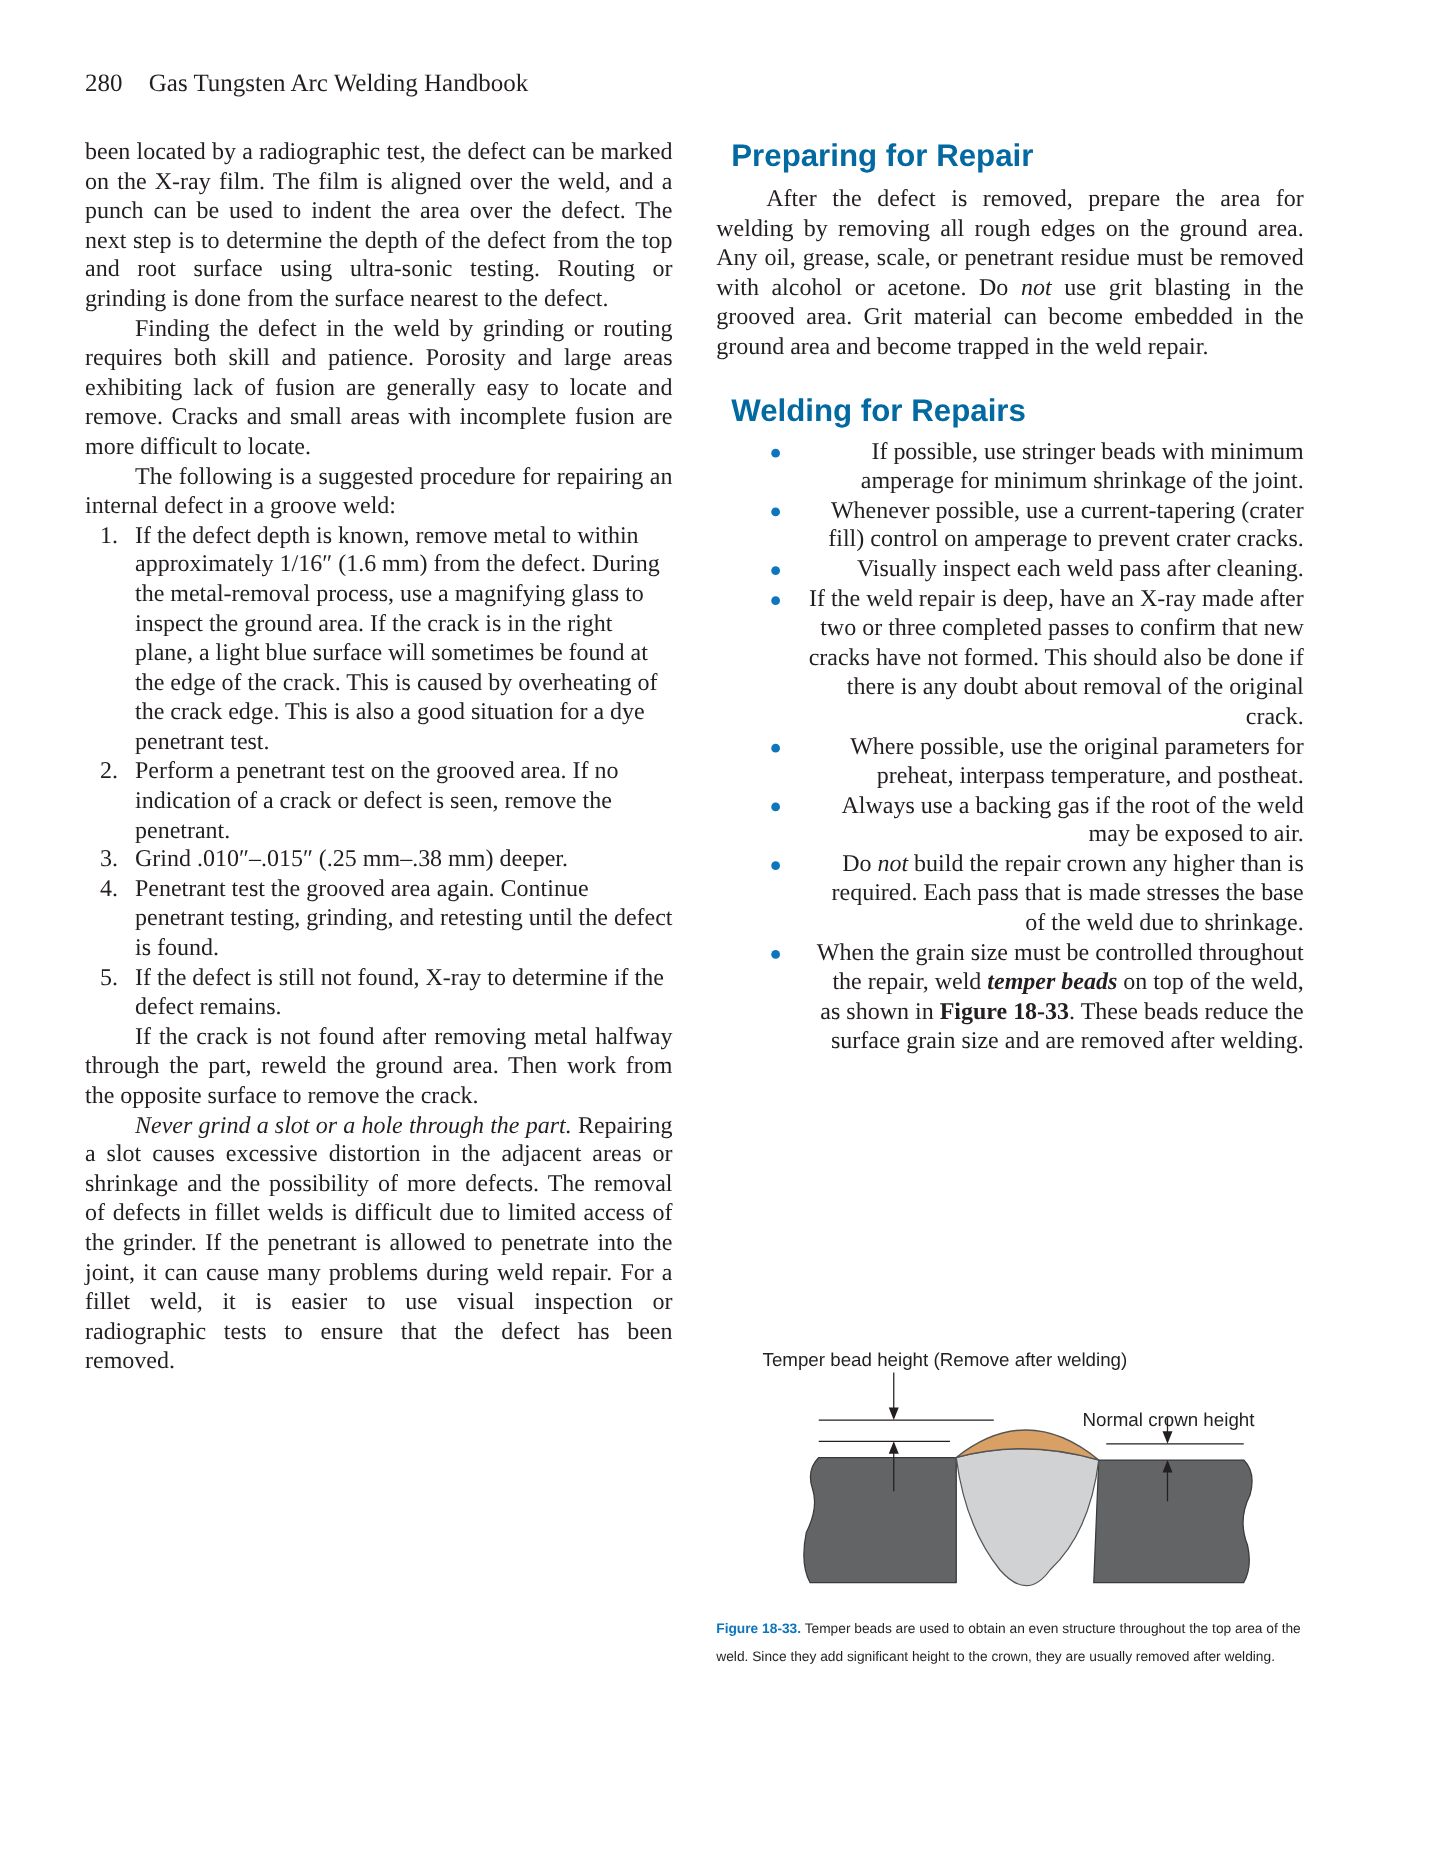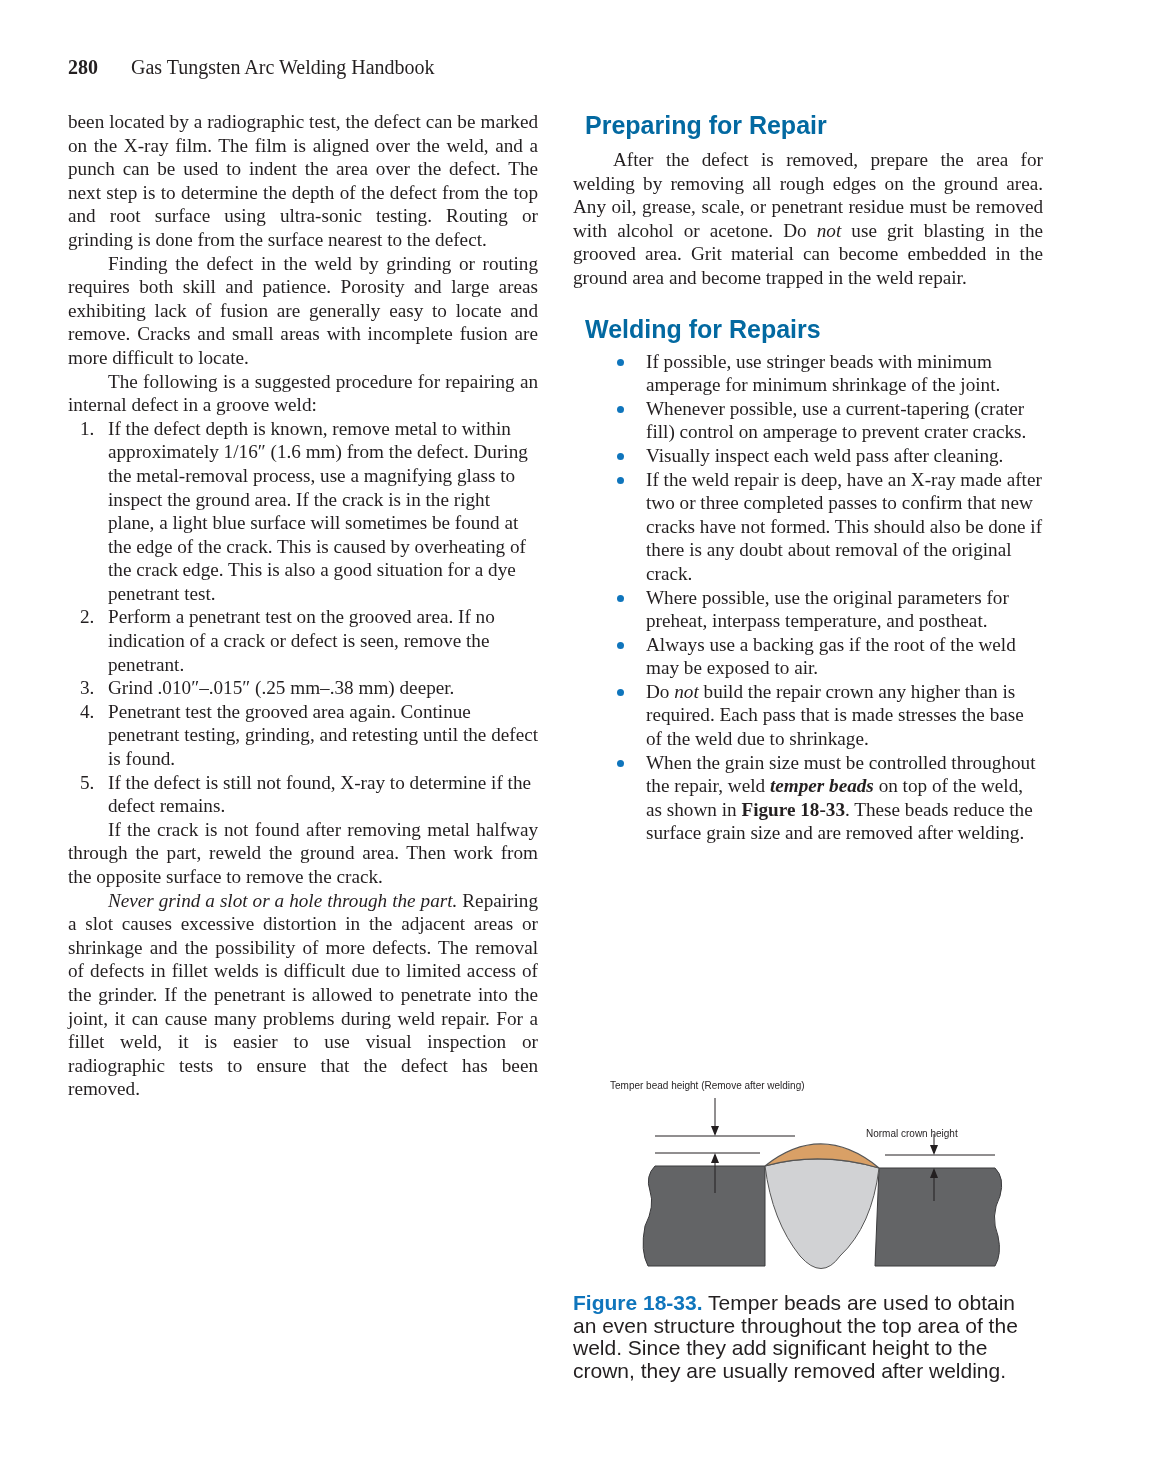--- a/index.html
+++ b/index.html
@@ -1,35 +1,35 @@
 <!DOCTYPE html>
 <html><head>
 <meta charset="utf-8">
 <style>
   html, body { margin: 0; padding: 0; background: #ffffff; }
   body { width: 1156px; height: 1479px; position: relative; overflow: hidden; color: #231f20; font-family: "DejaVu Serif", "Liberation Serif", serif; }
   .page-header { position: absolute; left: 68px; top: 56px; font-family: "Liberation Serif", serif; font-size: 20px; }
-  .page-number { font-weight: bold; margin-right: 28px; }
+  .page-number { font-weight: normal; margin-right: 16px; }
   .col { position: absolute; font-family: "Liberation Serif", serif; font-size: 19.2px; line-height: 23.6px; }
   .col-left { left: 68px; top: 110px; width: 470px; }
   .col-right { left: 573px; top: 110px; width: 470px; }
   p { margin: 0; text-align: justify; }
   .indent { text-indent: 40px; }
   ol.steps { margin: 0; padding: 0 0 0 40px; list-style: none; counter-reset: step; }
   ol.steps li { position: relative; text-align: left; }
   ol.steps li .num { position: absolute; left: -28px; }
   h2 { font-family: "Liberation Sans", sans-serif; color: #0369a1; font-weight: bold; font-size: 25px; margin: 12px; line-height: 30px; }
   h2.sec1 { margin-top: 0px; margin-bottom: 8px; }
   h2.sec2 { margin-top: 24px; margin-bottom: 6px; }
   ul.bullets { margin: 0; padding: 0 0 0 73px; list-style: none; }
-  ul.bullets li { position: relative; text-align: left; }
+  ul.bullets li { position: relative; text-align: right; }
   ul.bullets li .dot { position: absolute; left: -29px; top: 9px; width: 7px; height: 7px; border-radius: 50%; background: #0f75bc; }
   .figure { position: absolute; left: 600px; top: 1076px; width: 420px; height: 210px; }
-  .fig-label { position: absolute; font-family: "Liberation Sans", sans-serif; font-size: 10px; color: #231f20; white-space: nowrap; }
-  .caption { position: absolute; left: 573px; top: 1292px; width: 470px; font-family: "Liberation Sans", sans-serif; font-size: 21px; line-height: 22.5px; color: #231f20; }
+  .fig-label { position: absolute; font-family: "Liberation Sans", sans-serif; font-size: 15px; color: #231f20; white-space: nowrap; }
+  .caption { position: absolute; left: 573px; top: 1292px; width: 470px; font-family: "Liberation Sans", sans-serif; font-size: 11px; line-height: 22.5px; color: #231f20; }
   .caption .fig-num { color: #0f75bc; font-weight: bold; }
 </style>
 </head>
 <body>
 
 <div class="page-header">
   <span class="page-number">280</span>
   <span class="book-title">Gas Tungsten Arc Welding Handbook</span>
 </div>
 

